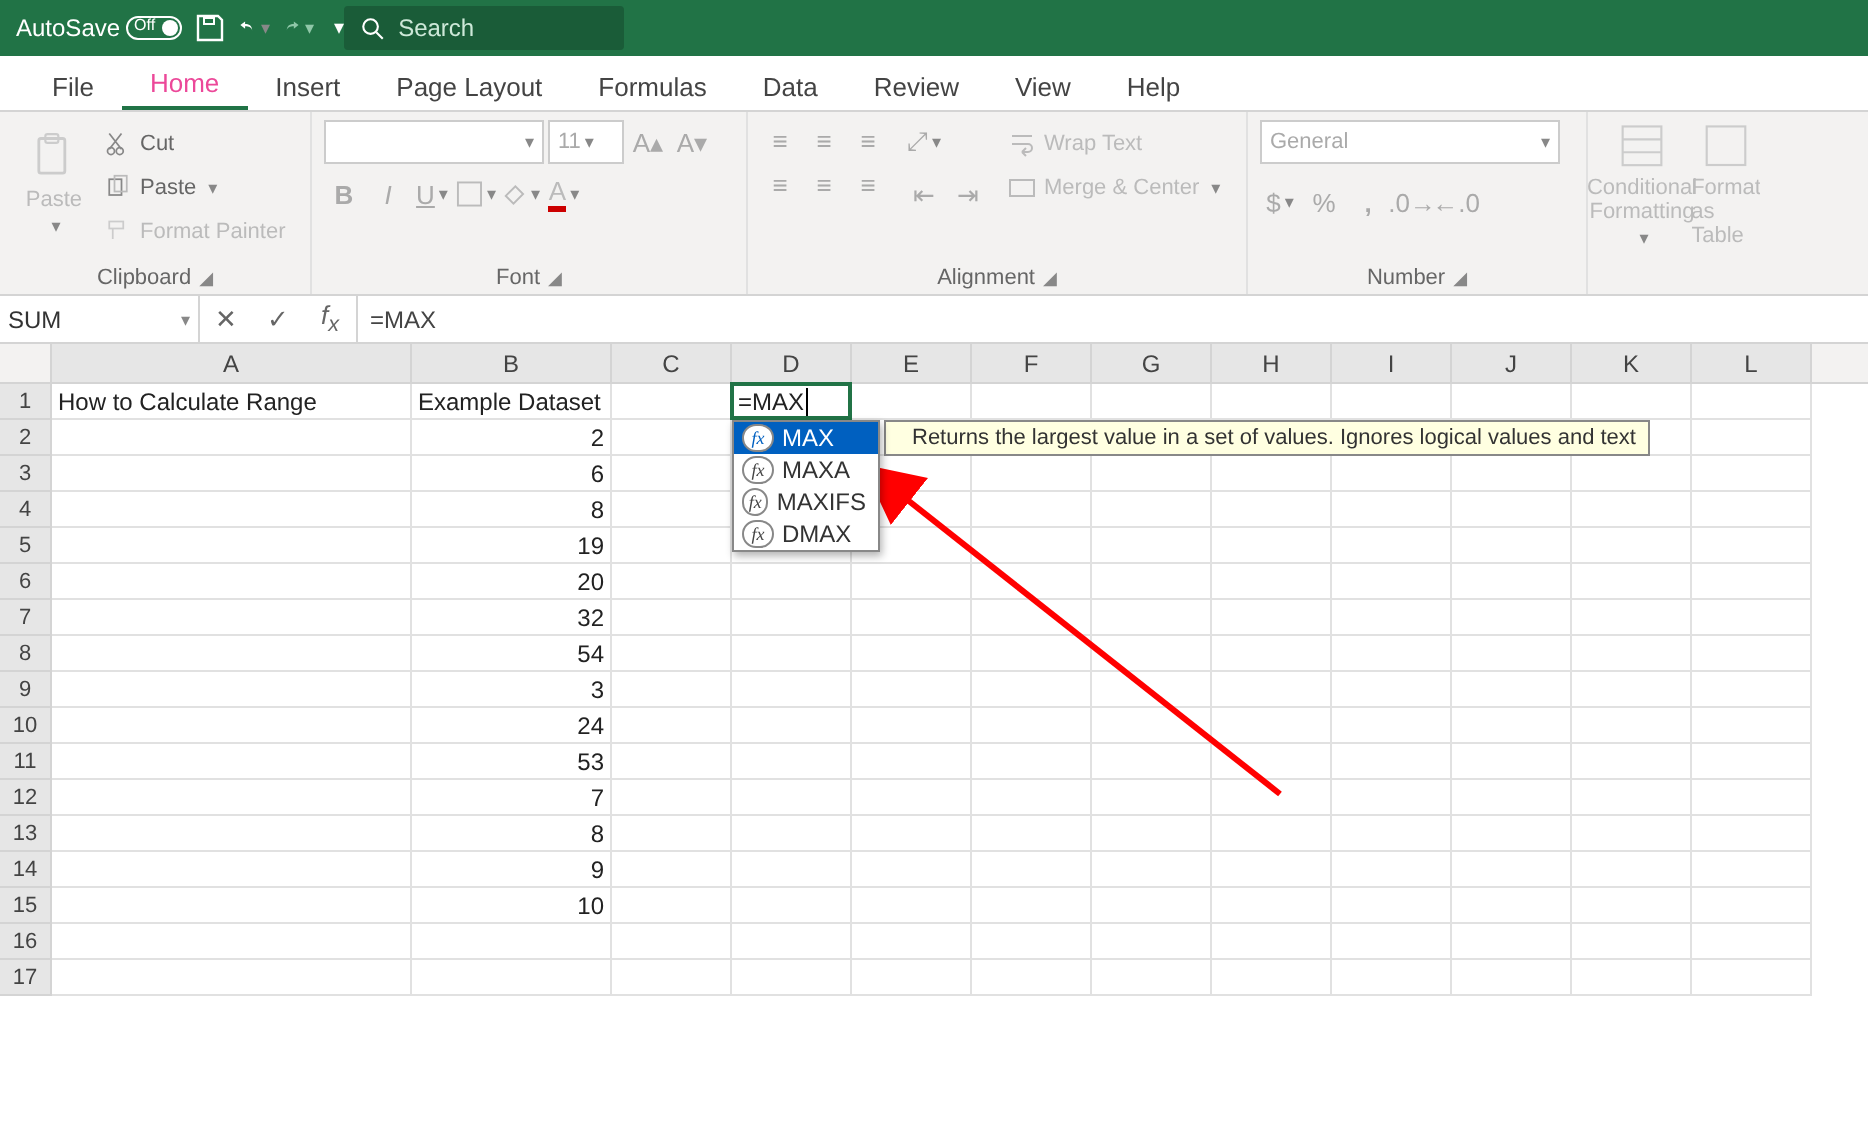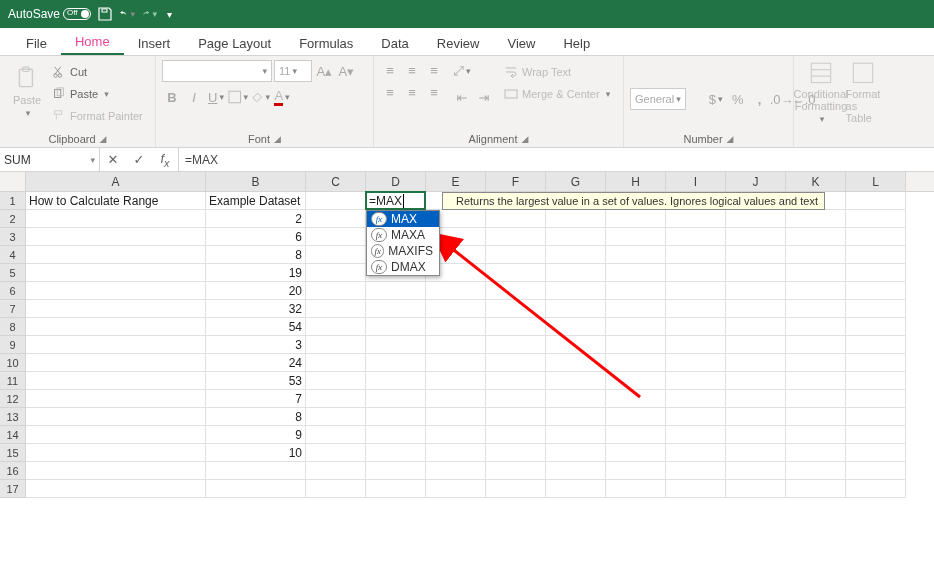--- a/index.html
+++ b/index.html
@@ -80,20 +80,27 @@
         <span class="caret">▾</span>
     </div>
     <div class="qat-icon dim">
       <svg viewBox="0 0 16 16">
           <path d="M10 3l4 3-4 3V7c-3 0-6 1-6 4 0-5 3-6 6-6V3z" fill="#8fc7a8"></path>
         </svg>
         <span class="caret" style="color:#8fc7a8">▾</span>
     </div>
     <span class="caret" style="color:#fff;font-size:10px;margin-left:4px;">▾</span>
   </div>
+  <div class="search-box">
+    <svg viewBox="0 0 16 16">
+        <circle cx="6.5" cy="6.5" r="4.5" fill="none" stroke="#fff" stroke-width="1.3"></circle>
+        <line x1="10" y1="10" x2="14" y2="14" stroke="#fff" stroke-width="1.3"></line>
+      </svg>
+    <span style="color:#cde8d8">Search</span>
+  </div>
 </div>
 
 <div class="tabs">
   <div class="tab">File</div>
   <div class="tab active">Home</div>
   <div class="tab">Insert</div>
   <div class="tab">Page Layout</div>
   <div class="tab">Formulas</div>
   <div class="tab">Data</div>
   <div class="tab">Review</div>
@@ -231,21 +238,21 @@
           </div>
       </div>
     </div>
     <div class="ribbon-group-label">
         <span>Alignment</span>
         <span class="dlg">◢</span>
       </div>
   </div>
 
   <div class="ribbon-group" style="width:170px">
-    <div class="ribbon-group-body" style="flex-direction:row;gap:20px;margin-top:28px;">
+    <div class="ribbon-group-body" style="flex-direction:column;gap:8px;">
       <div class="combo" style="width:150px">
           <span>General</span>
           <span style="flex:1"></span>
           <span class="caret">▾</span>
         </div>
       <div class="font-row">
         <div class="icon-btn">$<span class="caret">▾</span></div>
         <div class="icon-btn">%</div>
         <div class="icon-btn">
             <b>,</b>
@@ -588,21 +595,21 @@
       <div class="ac-item">
         <span class="fx-badge">fx</span>
         <span>MAXIFS</span>
       </div>
       <div class="ac-item">
         <span class="fx-badge">fx</span>
         <span>DMAX</span>
       </div>
     </div>
 
-  <div class="tooltip-box" id="tooltip" style="left: 442px; top: 20px; padding-left: 13px;">Returns the largest value in a set of values. Ignores logical values and text</div>
+  <div class="tooltip-box" id="tooltip" style="left: 442px; top: 38px; padding-left: 13px;">Returns the largest value in a set of values. Ignores logical values and text</div>
 
   <svg class="arrow" width="250" height="200" style="left:420px;top:55px">
     <defs>
         <marker id="ah" markerWidth="10" markerHeight="10" refX="2" refY="5" orient="auto">
           <path d="M0 0L10 5L0 10z" fill="#ff0000"></path>
         </marker>
       </defs>
     <line x1="220" y1="170" x2="30" y2="20" stroke="#ff0000" stroke-width="3" marker-end="url(#ah)"></line>
   </svg>
 </div>

